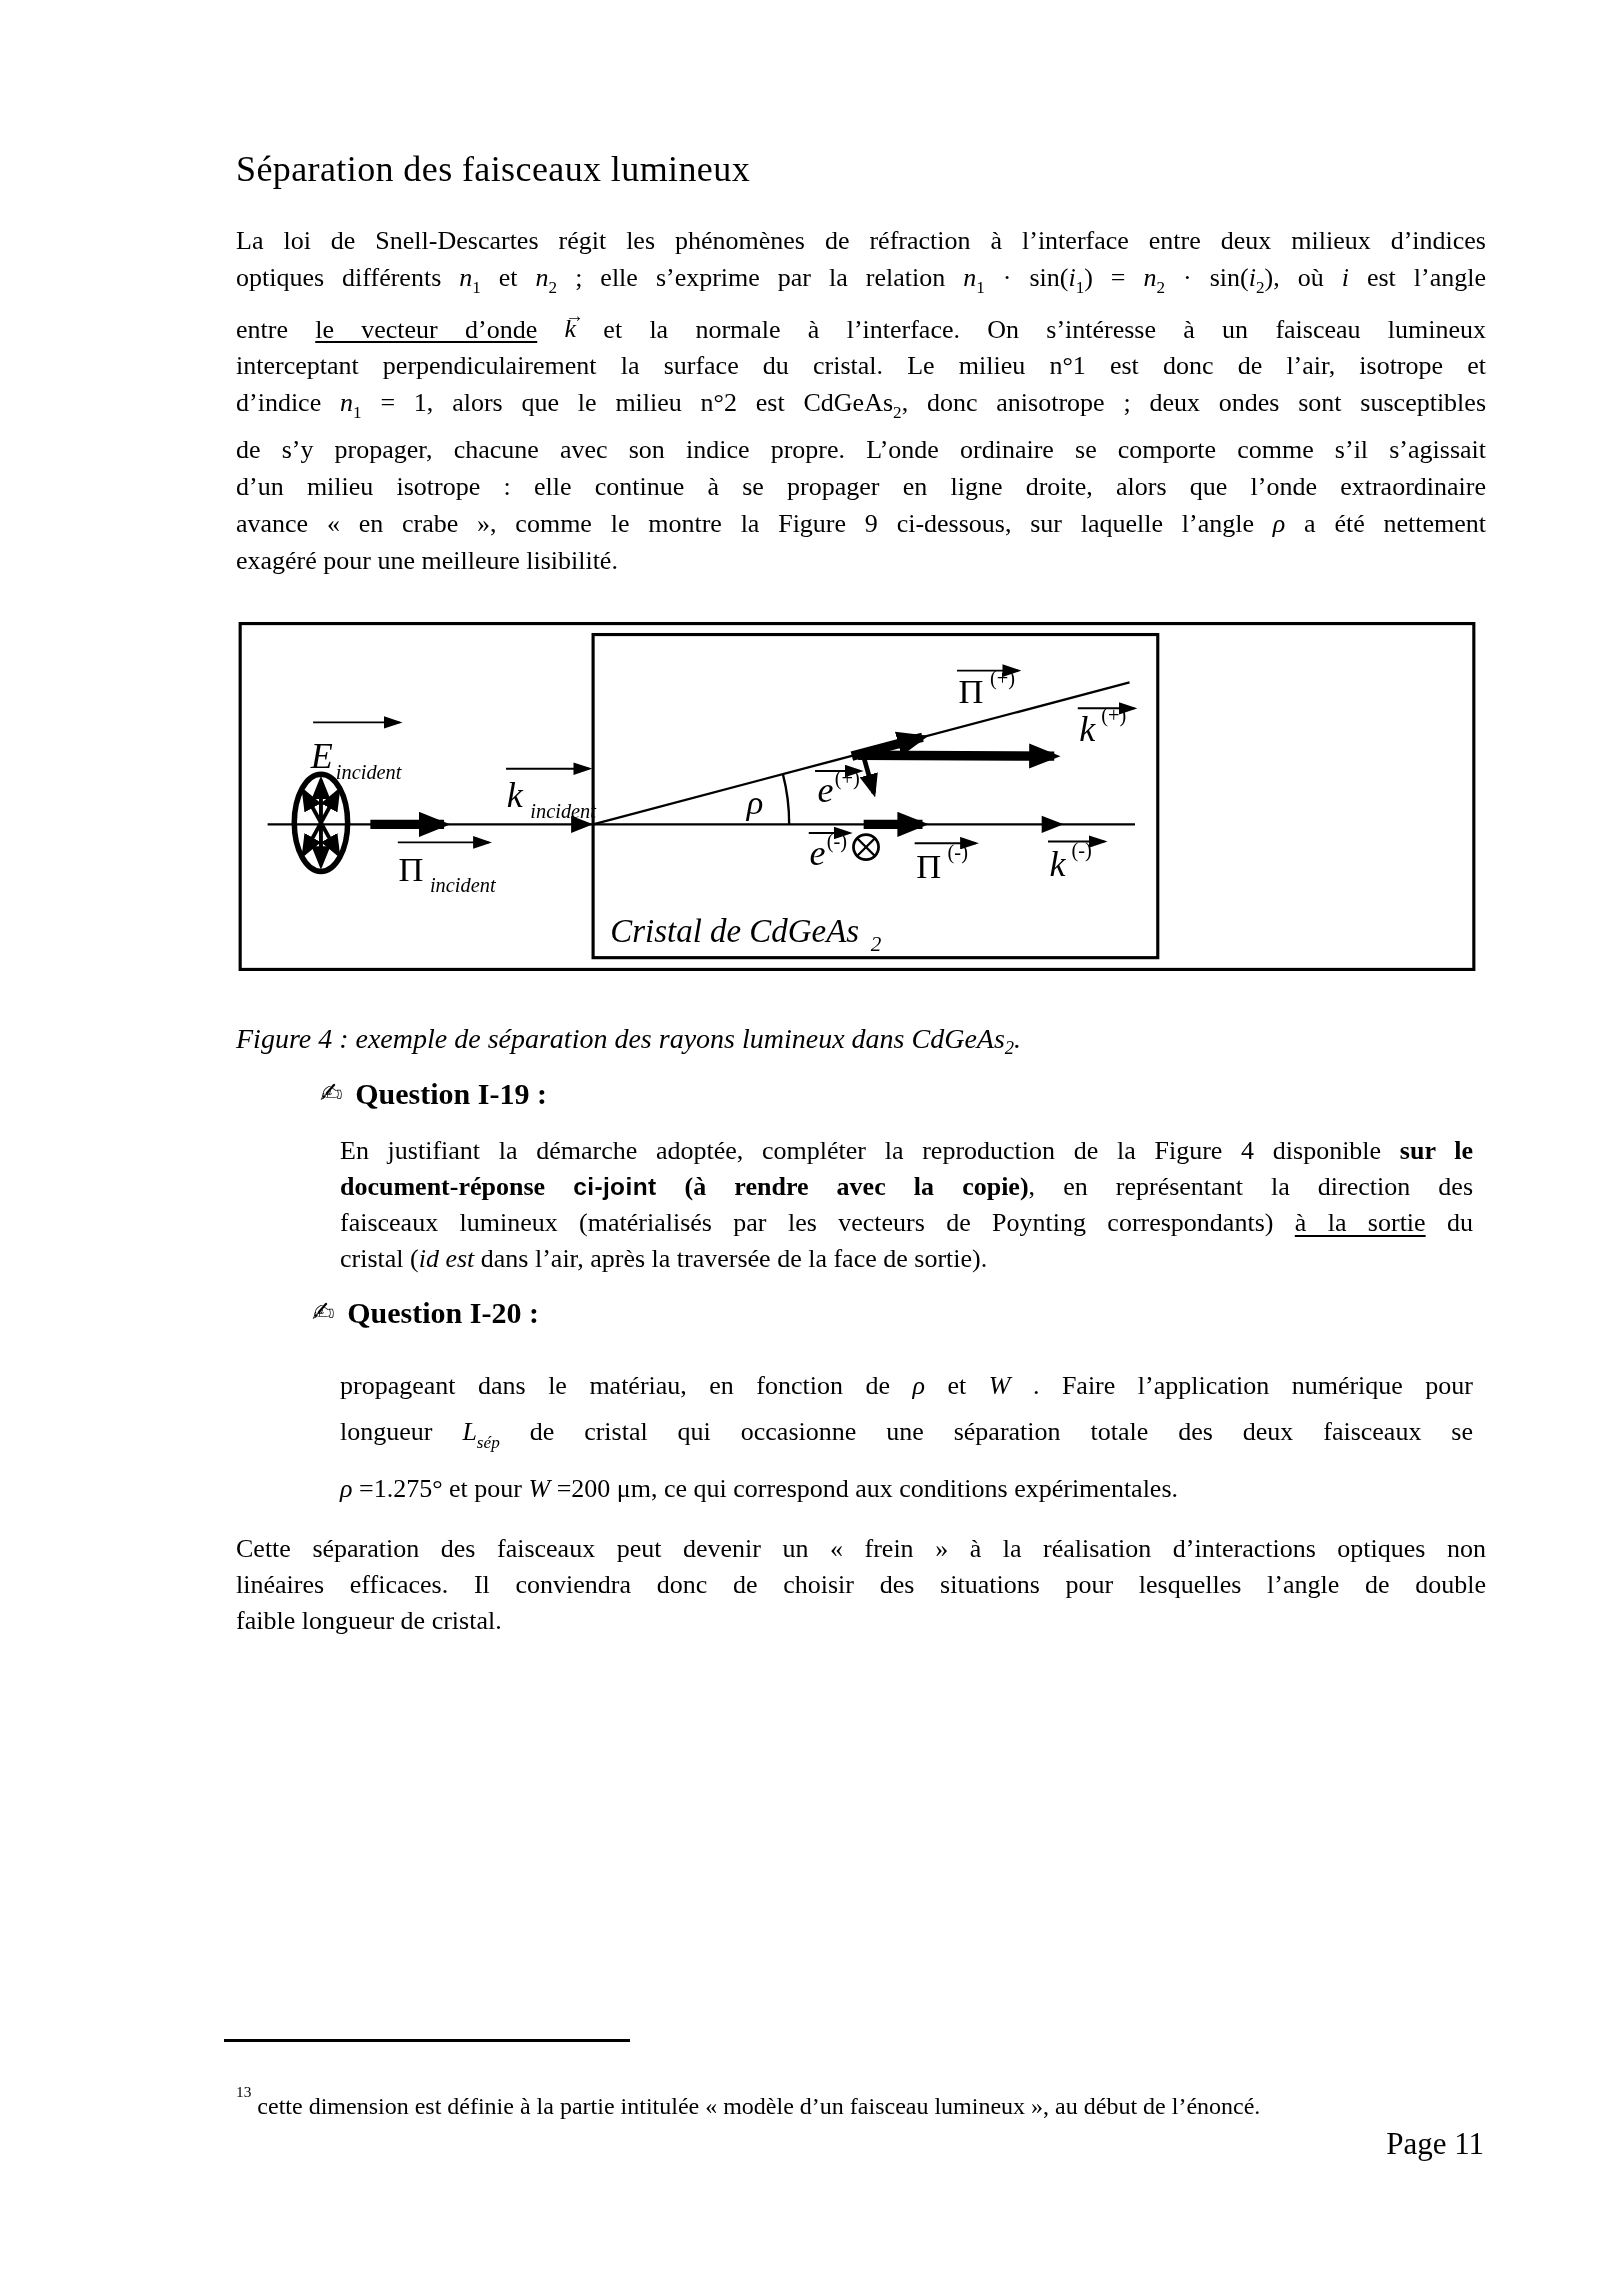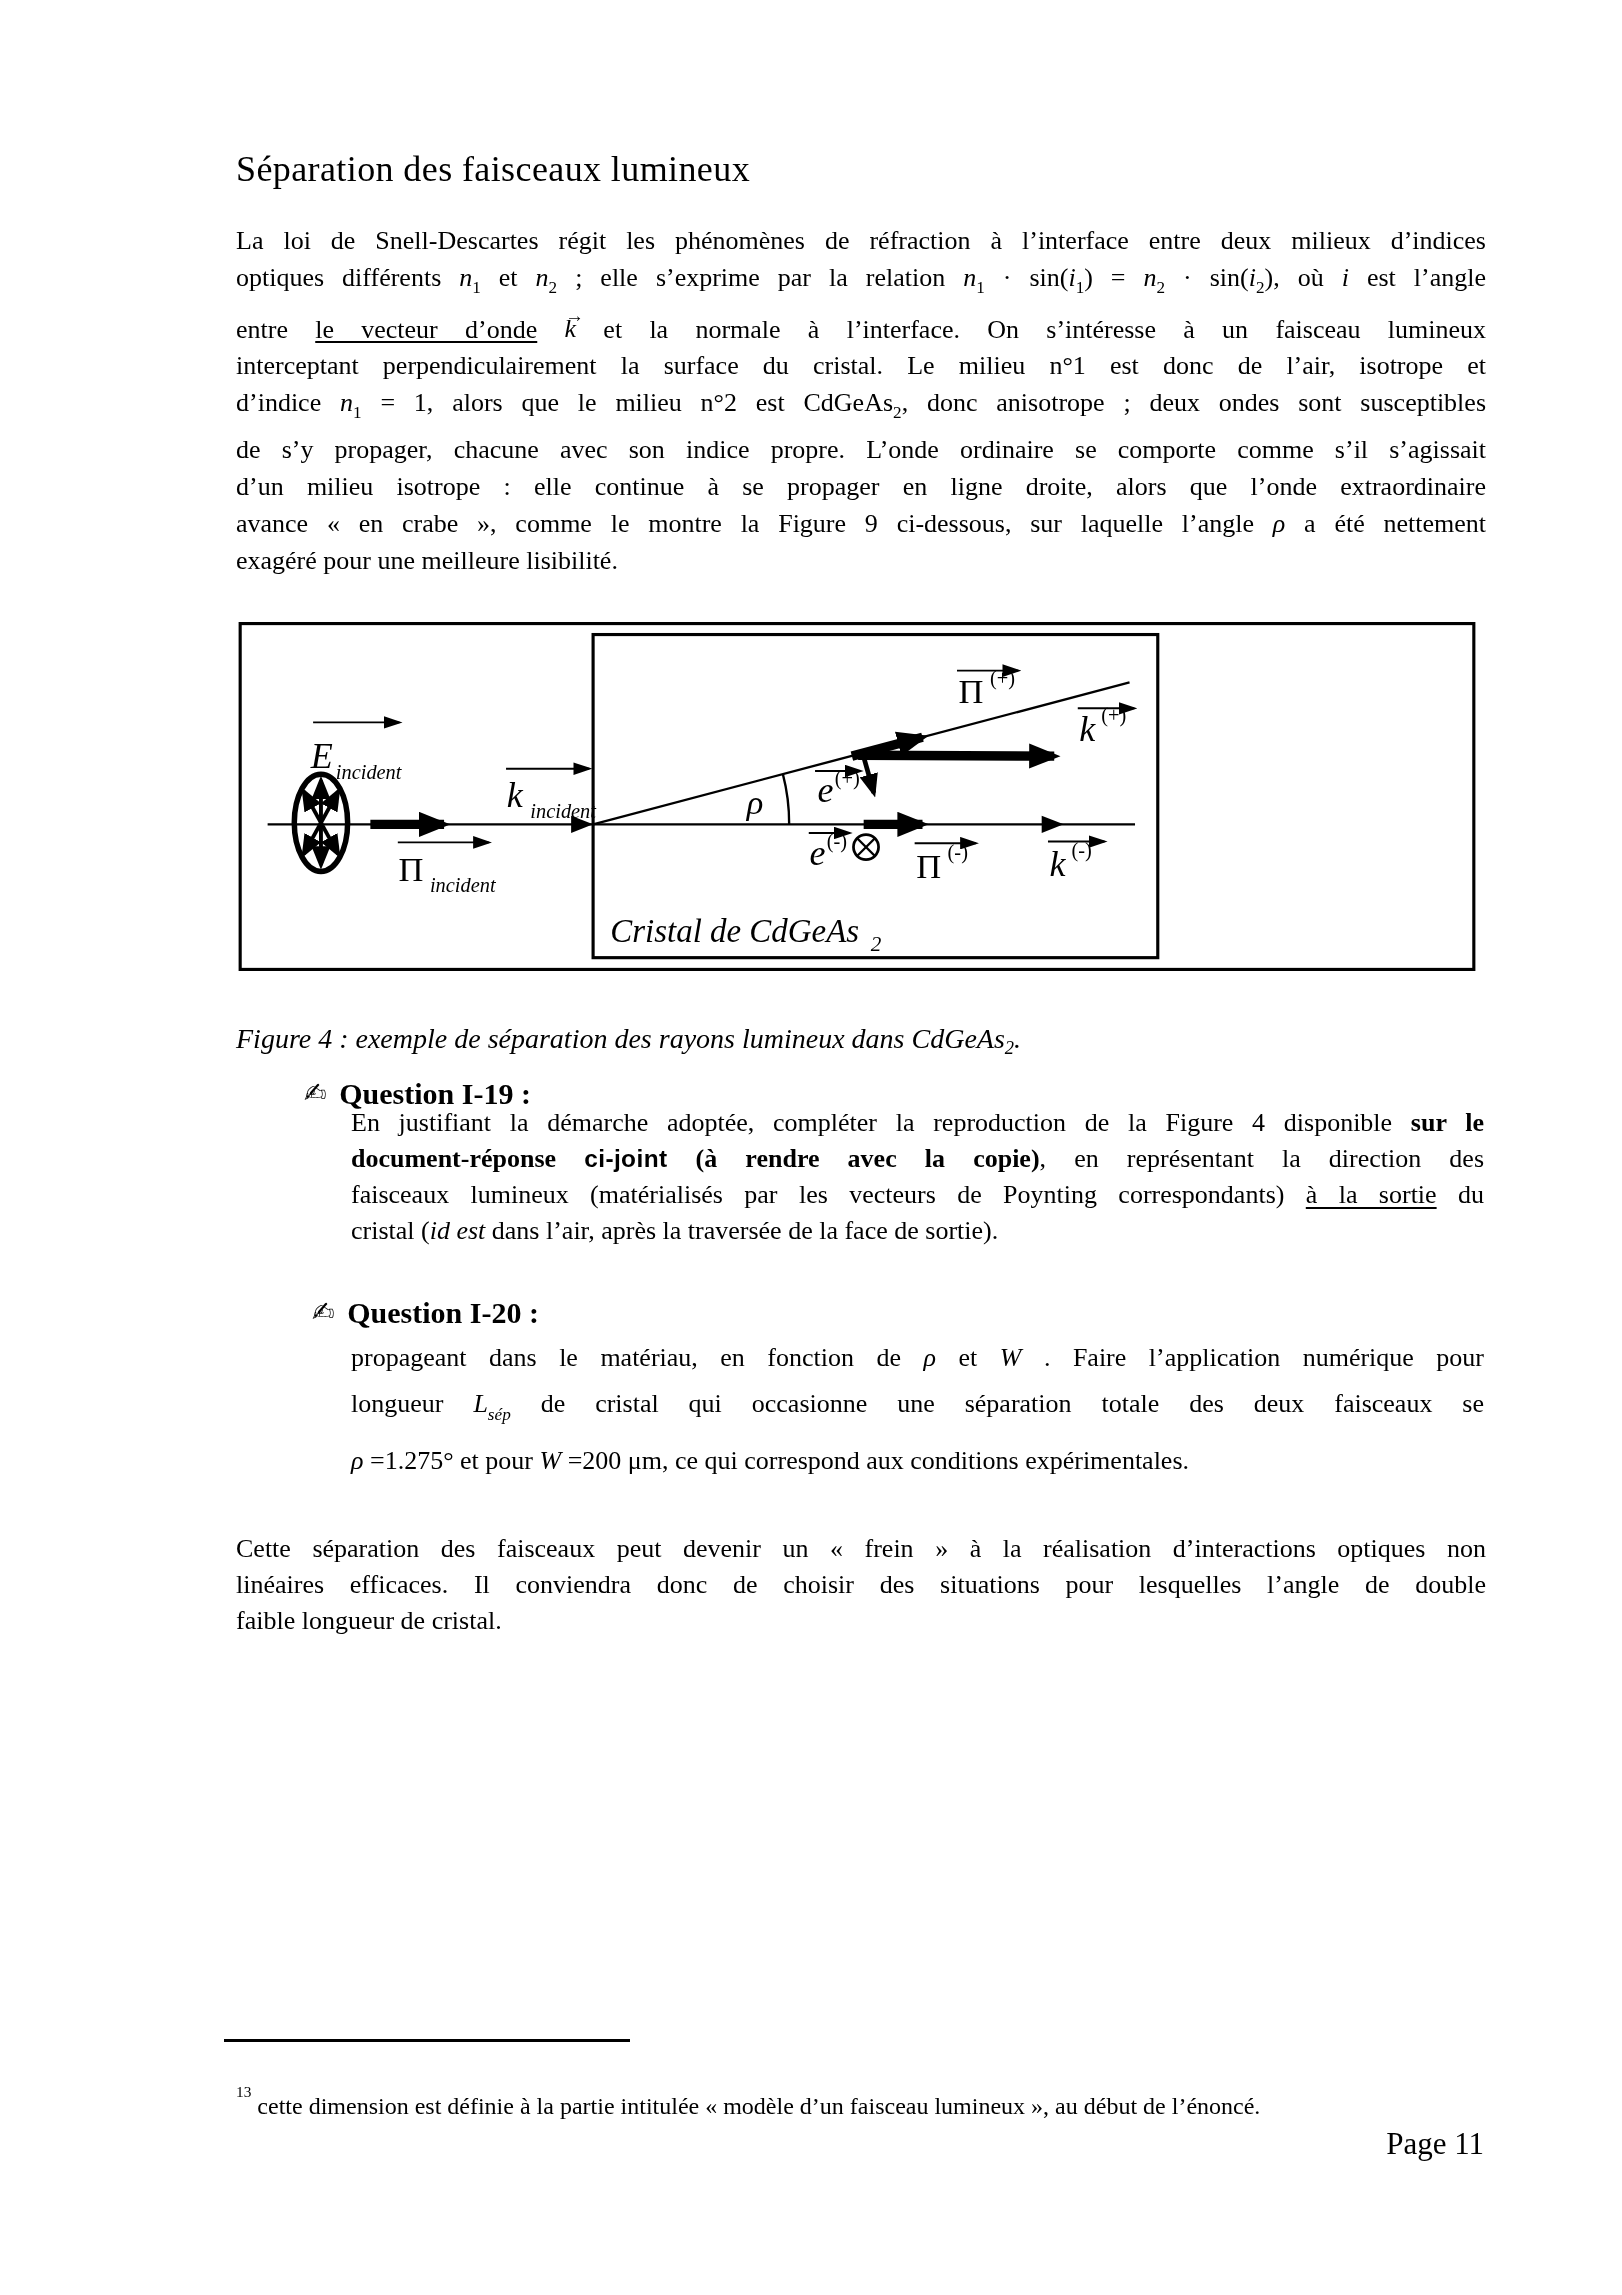--- a/index.html
+++ b/index.html
@@ -12,25 +12,25 @@
   .abs{position:absolute;}
   .page-title{
     left:236px;top:148px;width:942px;
     font-size:36px;letter-spacing:0.4px;
   }
   .body-text{font-size:26px;}
   .intro{left:236px;top:222px;width:1250px;line-height:37px;}
   .caption{left:236px;top:1021px;width:1250px;font-size:28px;font-style:italic;line-height:36px;}
   .caption .rline{text-align:left;text-align-last:left;}
   .q-head{font-size:30px;line-height:36px;white-space:nowrap;}
-  .q-head-1{left:304px;top:1076px;}
+  .q-head-1{left:320px;top:1076px;}
   .q-head-2{left:312px;top:1295px;}
   .q-title{font-weight:bold;margin-left:12.6px;}
   .pencil{font-family:"DejaVu Sans",sans-serif;font-size:27px;position:relative;top:-1.6px;}
-  .q-body{left:351px;width:1133px;}
+  .q-body{left:340px;width:1133px;margin-top:28px;}
   .q-body-1{top:1105px;line-height:36px;}
   .q-body-2{top:1335px;line-height:46px;}
   .closing{left:236px;top:1531px;width:1250px;line-height:36px;}
   .footnote-rule{left:224px;top:2039px;width:406px;height:3.1px;background:#000;}
   .footnote{left:236px;top:2071px;width:1256px;font-size:24px;line-height:41px;}
   .footnote .rline{text-align:left;text-align-last:left;}
   .page-number{left:1099px;top:2126px;width:385px;font-size:31px;text-align:right;}
 
   .rline{text-align:justify;text-align-last:justify;}
   .rline.rlast{text-align-last:left;}

